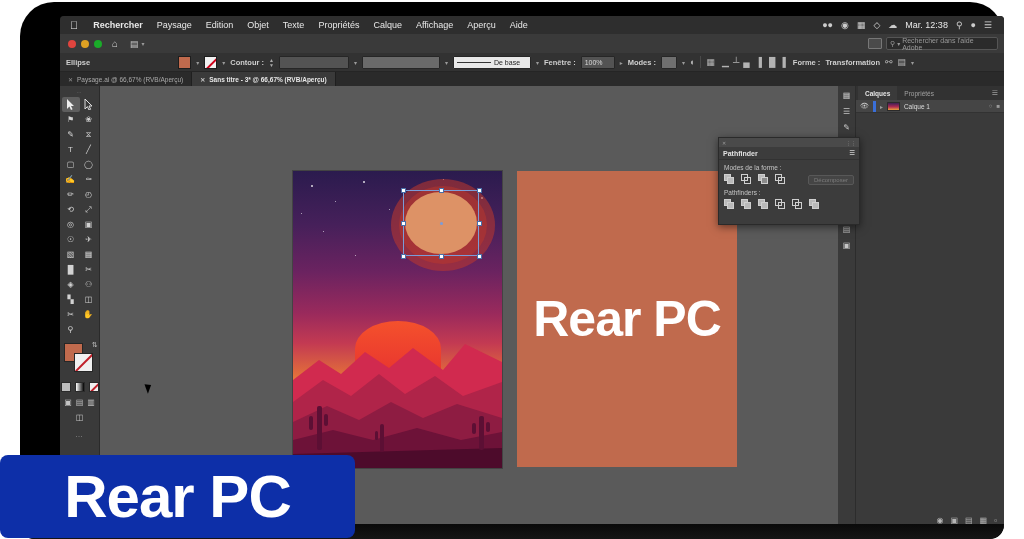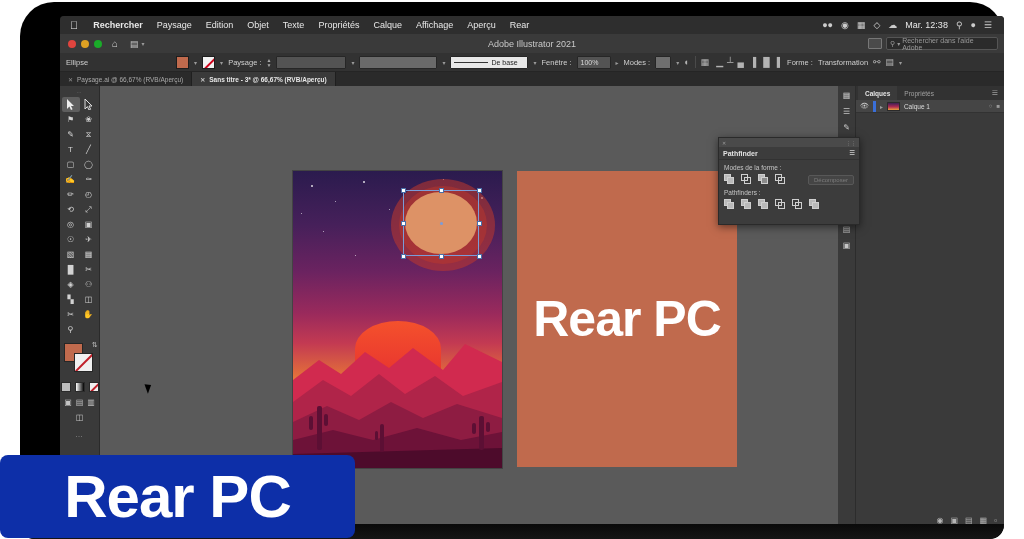--- a/index.html
+++ b/index.html
@@ -64,21 +64,21 @@
     font-size: 7px; color: #9a9a9a;
   }
 
   
   .controlbar {
     position: absolute; left: 0; top: 37px; width: 944px; height: 19px;
     background: #323232; border-bottom: 1px solid #252525;
     display: flex; align-items: center; gap: 5px; padding: 0 6px;
     font-size: 7.5px; color: #c4c4c4; white-space: nowrap;
   }
-  .cb-label { color: #cfcfcf; }
+  .cb-label { color: #cfcfcf; font-weight: bold; }
   .sw { width: 13px; height: 13px; border: 1px solid #1d1d1d; }
   .sw.fill { background: #c06a4d; }
   .sw.none { background: #f2f2f2; position: relative; overflow: hidden; }
   .sw.none::after {
     content: ""; position: absolute; left: -2px; top: 5px; width: 19px; height: 1.5px;
     background: #d0021b; transform: rotate(-45deg);
   }
   .caret { font-size: 6px; color: #9a9a9a; }
   .stepper { display: flex; flex-direction: column; gap: 1px; font-size: 5px; color: #aaa; line-height: .8; }
   .field {
@@ -316,21 +316,21 @@
         <span class="apple-logo"></span>
         <span class="mi bold">Rechercher</span>
         <span class="mi">Paysage</span>
         <span class="mi">Edition</span>
         <span class="mi">Objet</span>
         <span class="mi">Texte</span>
         <span class="mi">Propriétés</span>
         <span class="mi">Calque</span>
         <span class="mi">Affichage</span>
         <span class="mi">Aperçu</span>
-        <span class="mi">Rear</span>
+        <span class="mi">Aide</span>
         <span class="menubar-right">
           <span class="mb-ic">●●</span>
           <span class="mb-ic">◉</span>
           <span class="mb-ic">▦</span>
           <span class="mb-ic">◇</span>
           <span class="mb-ic">☁</span>
           <span>Mar. 12:38</span>
           <span class="mb-ic">⚲</span>
           <span class="mb-ic">●</span>
           <span class="mb-ic">☰</span>
@@ -338,39 +338,38 @@
       </div>
 
       <div class="titlebar">
         <span class="traffic">
           <span class="dot r"></span>
           <span class="dot y"></span>
           <span class="dot g"></span>
         </span>
         <span class="home-ic">⌂</span>
         <span class="ws-ic">▤<span class="caret">▾</span></span>
-        <span class="app-title">Adobe Illustrator 2021</span>
         <span class="tb-right">
           <span class="screen-ic"></span>
           <span class="help-search">
             <span>⚲</span>
             <span class="caret">▾</span>
             <span>Rechercher dans l'aide Adobe</span>
           </span>
         </span>
       </div>
 
       <div class="controlbar">
         <span class="cb-label">Ellipse</span>
         <span style="width:78px"></span>
         <span class="sw fill"></span>
         <span class="caret">▾</span>
         <span class="sw none"></span>
         <span class="caret">▾</span>
-        <span class="cb-label">Paysage :</span>
+        <span class="cb-label">Contour :</span>
         <span class="stepper">
             <span>▲</span>
             <span>▼</span>
           </span>
         <span class="field wide"></span>
         <span class="caret">▾</span>
         <span class="field wider"></span>
         <span class="caret">▾</span>
         <span class="field brush">
           <span class="brush-line"></span>

